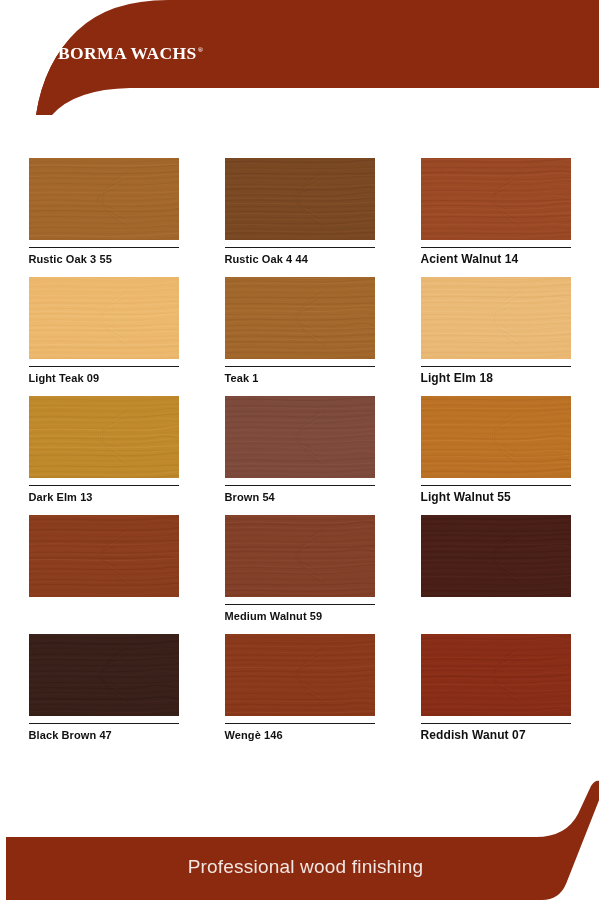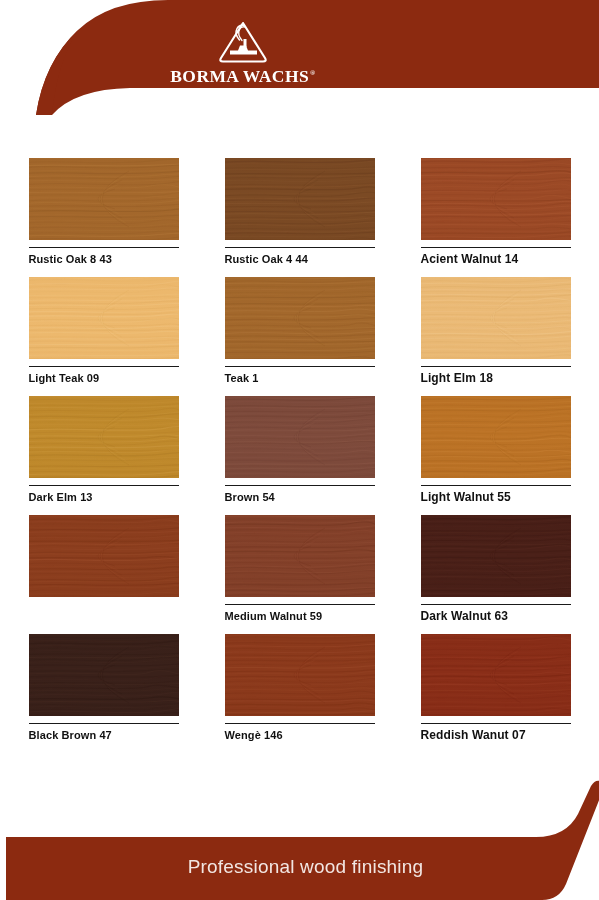--- a/index.html
+++ b/index.html
@@ -29,22 +29,22 @@
     top: 0;
     left: 0;
     display: block;
   }
   .logo-wrap {
     position: absolute;
     top: 18px;
     left: 0;
     width: 486px;
     display: flex;
-    flex-direction: column;
-    align-items: center;
+    flex-direction: row;
+    align-items: flex-end;
     z-index: 3;
   }
   .logo-mark {
     display: block;
   }
   .logo-text {
     color: #ffffff;
     font-family: "Liberation Serif", serif;
     font-size: 17.5px;
     font-weight: bold;
@@ -211,21 +211,21 @@
               <stop offset="0%" stop-color="#8A5420" stop-opacity="0.1"></stop>
               <stop offset="45%" stop-color="#8A5420" stop-opacity="0"></stop>
               <stop offset="100%" stop-color="#8A5420" stop-opacity="0.1"></stop>
             </linearGradient>
           </defs>
           <rect width="150" height="82" fill="url(#g0)"></rect>
         </svg>
       </div>
       <div class="label-block">
         <div class="rule"></div>
-        <span class="label">Rustic Oak 8 43</span>
+        <span class="label">Rustic Oak 3 55</span>
       </div>
     </div>
     <div class="cell">
       <div class="swatch">
         <svg class="swatch-grain" width="150" height="82" viewBox="0 0 150 82" preserveAspectRatio="none">
           <rect x="0" y="0" width="150" height="82" fill="#7B4A24"></rect>
           <path d="M -4 2.24 C 51.3 0.26, 95.3 4.22, 144.5 1.25 S 150 3.03, 154 2.24" fill="none" stroke="#925E34" stroke-width="0.60" opacity="0.18"></path>
           <path d="M -4 4.38 C 43.1 0.76, 79.2 8.00, 141.0 2.57 S 150 5.83, 154 4.38" fill="none" stroke="#63381A" stroke-width="1.19" opacity="0.33"></path>
           <path d="M -4 6.79 C 30.5 3.02, 90.4 10.57, 132.1 4.91 S 150 8.30, 154 6.79" fill="none" stroke="#925E34" stroke-width="0.81" opacity="0.19"></path>
           <path d="M -4 10.40 C 37.7 8.06, 84.4 12.74, 141.6 9.23 S 150 11.34, 154 10.40" fill="none" stroke="#63381A" stroke-width="0.56" opacity="0.29"></path>
@@ -799,24 +799,20 @@
           <defs>
             <linearGradient id="g11" x1="0" y1="0" x2="0" y2="1">
               <stop offset="0%" stop-color="#38150F" stop-opacity="0.1"></stop>
               <stop offset="45%" stop-color="#38150F" stop-opacity="0"></stop>
               <stop offset="100%" stop-color="#38150F" stop-opacity="0.1"></stop>
             </linearGradient>
           </defs>
           <rect width="150" height="82" fill="url(#g11)"></rect>
         </svg>
       </div>
-      <div class="label-block">
-        <div class="rule"></div>
-        <span class="label small">Dark Walnut 63</span>
-      </div>
     </div>
     <div class="cell">
       <div class="swatch">
         <svg class="swatch-grain" width="150" height="82" viewBox="0 0 150 82" preserveAspectRatio="none">
           <rect x="0" y="0" width="150" height="82" fill="#3A211A"></rect>
           <path d="M -4 1.11 C 32.3 -0.22, 71.6 2.44, 136.0 0.44 S 150 1.64, 154 1.11" fill="none" stroke="#4C2E25" stroke-width="1.25" opacity="0.30"></path>
           <path d="M -4 4.15 C 25.7 1.05, 86.0 7.26, 121.7 2.60 S 150 5.39, 154 4.15" fill="none" stroke="#2A1611" stroke-width="0.56" opacity="0.26"></path>
           <path d="M -4 7.28 C 43.1 3.83, 87.1 10.73, 143.1 5.56 S 150 8.66, 154 7.28" fill="none" stroke="#4C2E25" stroke-width="1.08" opacity="0.20"></path>
           <path d="M -4 10.08 C 26.6 6.58, 85.0 13.59, 134.8 8.33 S 150 11.49, 154 10.08" fill="none" stroke="#2A1611" stroke-width="1.18" opacity="0.32"></path>
           <path d="M -4 12.40 C 47.3 9.50, 84.2 15.29, 145.4 10.95 S 150 13.56, 154 12.40" fill="none" stroke="#4C2E25" stroke-width="0.79" opacity="0.21"></path>

